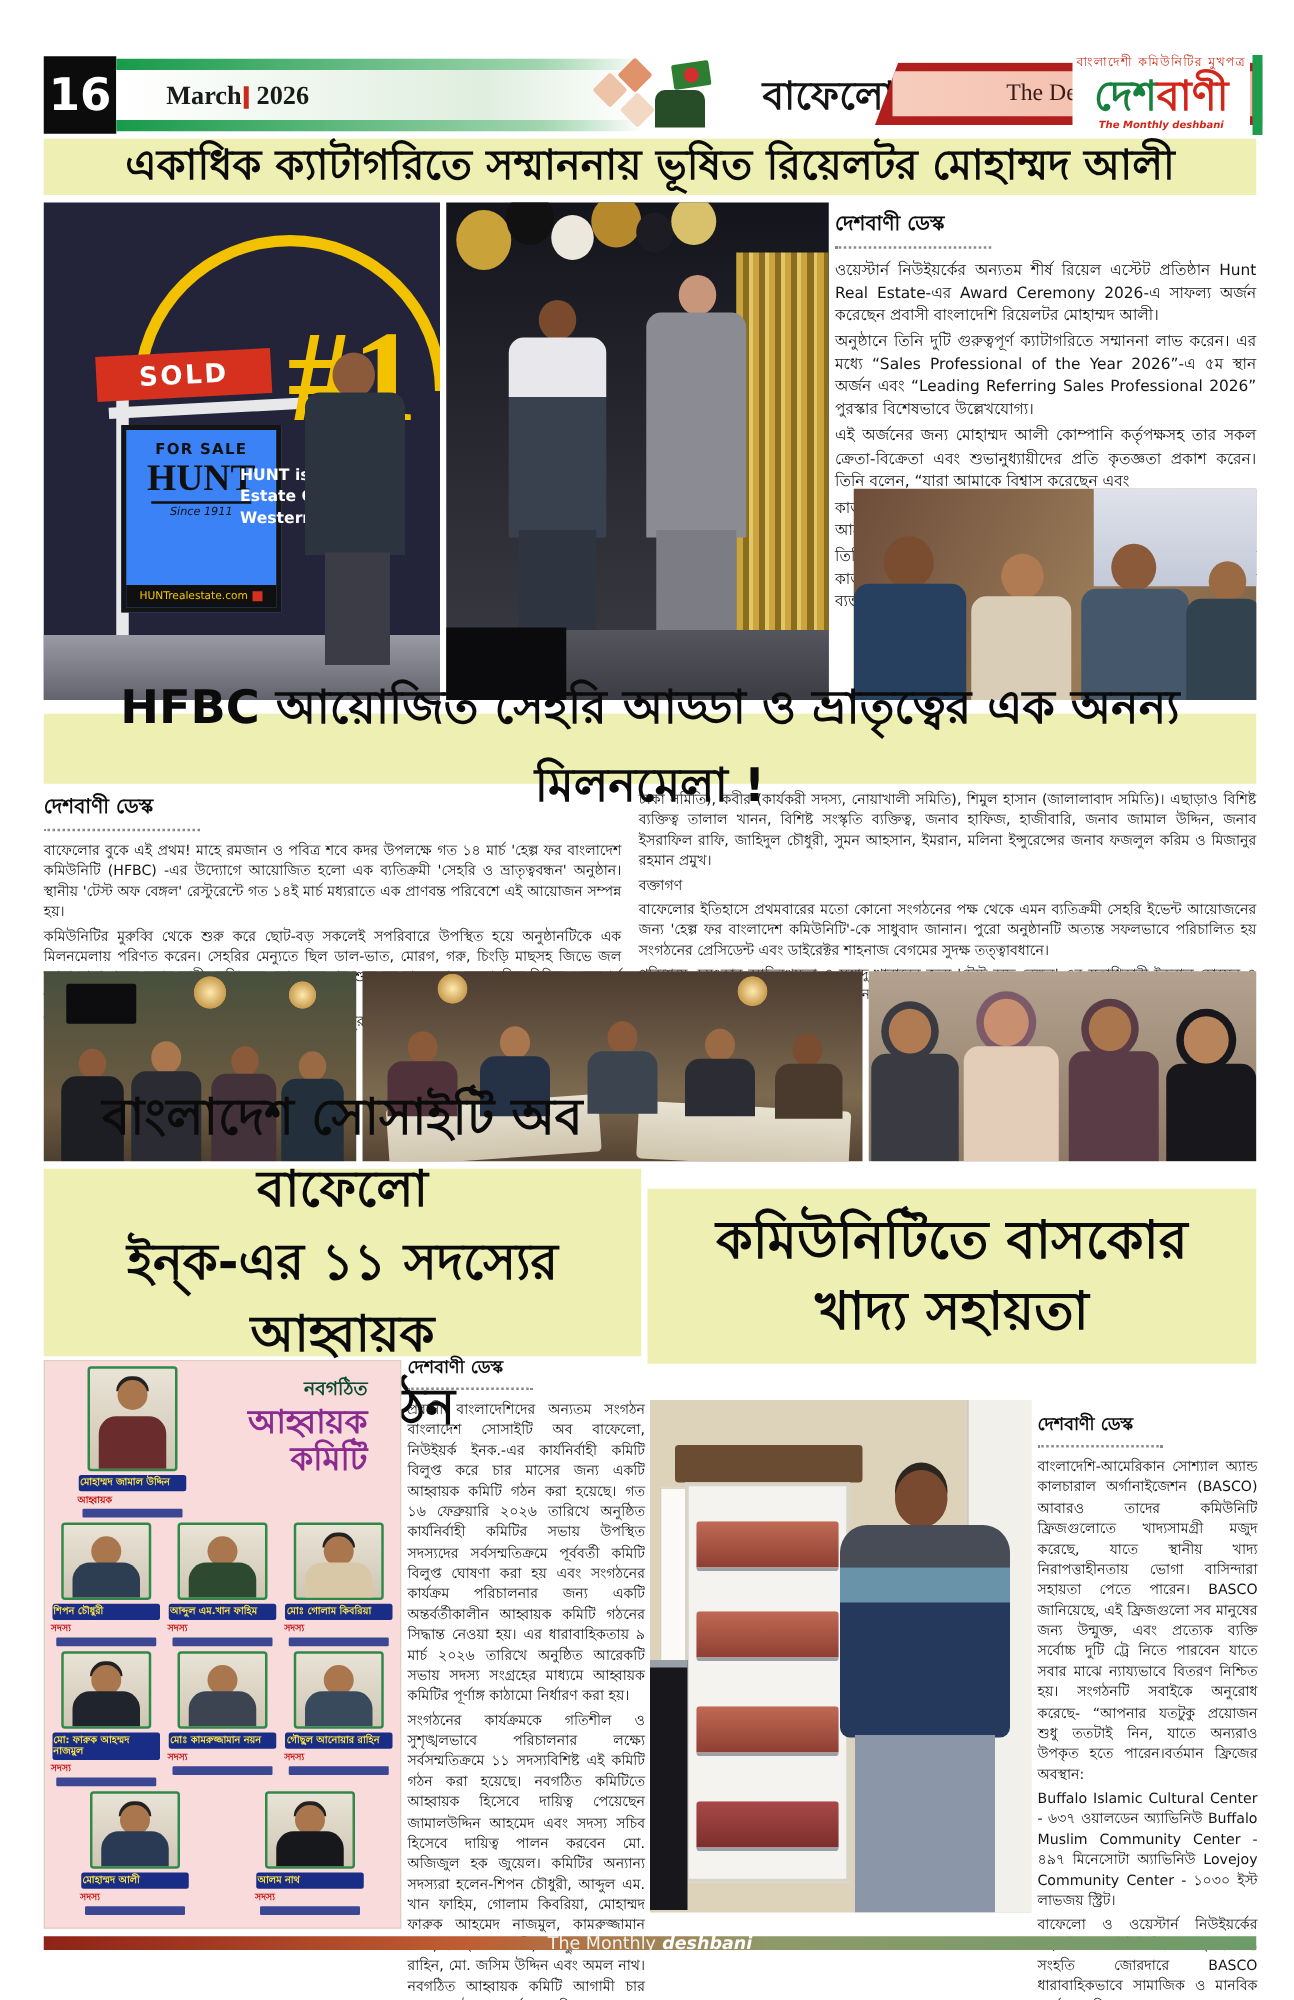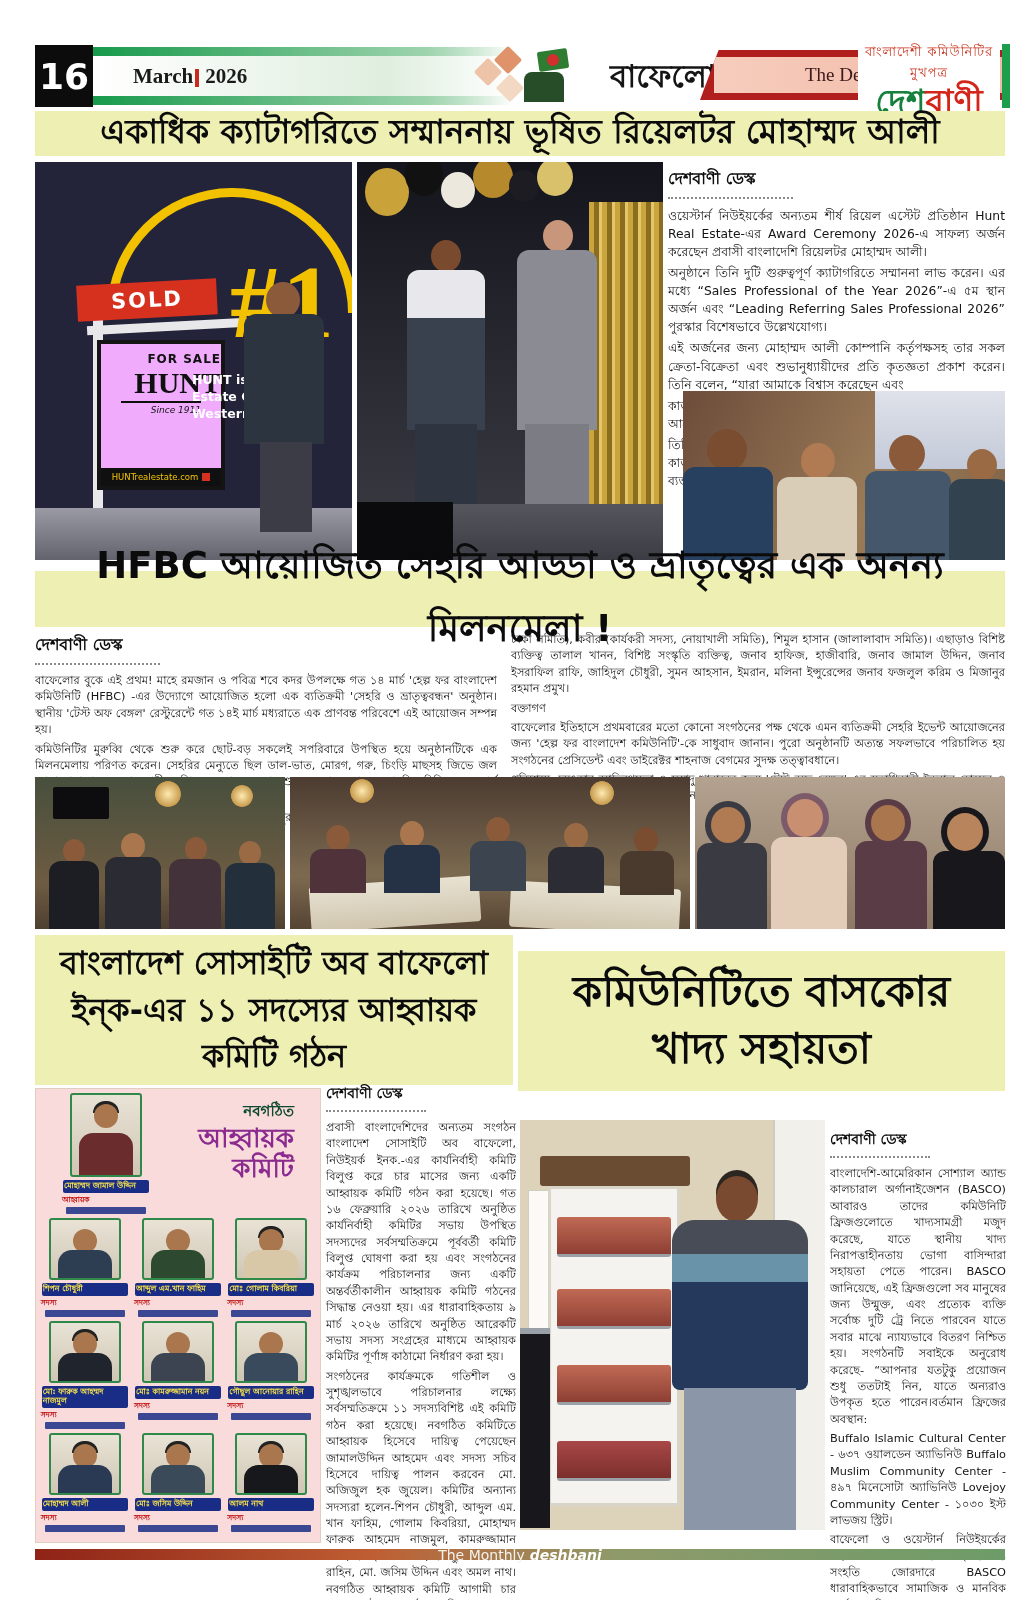--- a/index.html
+++ b/index.html
@@ -27,21 +27,21 @@
   .flagart .fig { position:absolute; bottom:2px; left:4px; width:40px; height:30px; background:#264d28; border-radius:8px 8px 0 0; }
   .emblem { left:872px; top:44px; width:58px; height:64px; border-radius:8px;
             background:radial-gradient(circle at 50% 35%, #f6d13c 0 25%, #d1492e 25% 45%, #37417a 45% 70%, #7a2d52 70%);
             box-shadow:0 0 0 2px #e8e2c8 inset; }
   .brandband { left:700px; top:50px; width:310px; height:50px; background:#b01e1e;
                clip-path:polygon(6% 0,100% 0,100% 100%,0 100%); }
   .brandband .inner { position:absolute; left:14px; top:7px; right:8px; bottom:7px;
                background:linear-gradient(90deg,#f6cdbd,#f3b7a4); display:flex; align-items:center; justify-content:center; }
   .brandband .inner span { font-family:"Liberation Serif","DejaVu Serif",serif; font-size:19px; color:#3a1a1a; }
   .logo { left:858px; top:42px; width:142px; height:68px; background:#fff; text-align:center; }
-  .logo .tiny-top { font-size:13px; color:#c9341e; letter-spacing:1px; }
+  .logo .tiny-top { font-size:10px; color:#c9341e; letter-spacing:1px; }
   .logo .big { font-size:33px; font-weight:800; line-height:1.1; }
   .logo .big .g { color:#17803c; } .logo .big .r { color:#d3261a; }
   .logo .tiny-bot { font-size:8px; font-weight:700; color:#d3261a; font-style:italic; }
   .greenbar { left:1002px; top:44px; width:8px; height:64px; background:#1d9e4c; }
 
   
   .band { background:#edefb3; color:#0b0b0b; font-weight:800; display:flex; align-items:center;
           justify-content:center; text-align:center; }
   .band.lines { flex-direction:column; }
 
@@ -53,22 +53,22 @@
 
   
   .photo { overflow:hidden; position:absolute; }
   .ph-hunt { background:#23233a; }
   .arch { position:absolute; left:72px; top:26px; width:250px; height:125px; border:9px solid #f2c200;
           border-bottom:none; border-radius:250px 250px 0 0; }
   .post-v { position:absolute; left:58px; top:125px; width:10px; height:225px; background:#e8e8ea; }
   .post-h { position:absolute; left:52px; top:160px; width:160px; height:9px; background:#e8e8ea; transform:rotate(-3deg); }
   .sold { position:absolute; left:42px; top:120px; width:140px; height:36px; background:#d6301f; transform:rotate(-3deg);
           color:#fff; font-weight:800; font-size:21px; display:flex; align-items:center; justify-content:center; letter-spacing:2px; }
-  .huntsign { position:absolute; left:62px; top:178px; width:128px; height:150px; background:#f0abfc; border:4px solid #141414;
-          text-align:right; }
+  .huntsign { position:absolute; left:62px; top:178px; width:128px; height:150px; background:#3b82f6; border:4px solid #141414;
+          text-align:center; }
   .huntsign .fs { font-size:12px; font-weight:800; color:#111; margin-top:8px; letter-spacing:1px; }
   .huntsign .hb { font-family:"Liberation Serif","DejaVu Serif",serif; font-size:30px; font-weight:800; color:#101010; line-height:1.1; }
   .huntsign .since { font-size:9px; font-style:italic; color:#101010; border-top:2px solid #101010; width:80px; margin:2px auto 0; padding-top:2px; }
   .huntsign .web { position:absolute; left:0; right:0; bottom:0; height:18px; background:#101010; color:#f5c400;
           font-size:8.5px; display:flex; align-items:center; justify-content:center; gap:4px; }
   .huntsign .web i { width:8px; height:8px; background:#d6301f; display:inline-block; }
   .rank1 { position:absolute; right:18px; top:88px; color:#f2c200; font-size:104px; font-weight:900; line-height:1;
            font-family:"Liberation Serif","DejaVu Serif",serif; }
   .hunt-cap { position:absolute; right:10px; top:210px; width:150px; color:#fff; font-weight:700; font-size:12.5px; line-height:1.35; }
   .floor { position:absolute; left:0; right:0; bottom:0; height:52px; background:linear-gradient(#9a9aa4,#63636d); }
@@ -302,21 +302,21 @@
     <div class="head" style="left:16px;top:30px;width:34px;height:36px;background:#b07a52;box-shadow:0 0 0 6px #3a3a42;"></div>
     <div class="torso" style="left:2px;top:66px;width:70px;height:86px;background:#3a3a42;"></div>
     <div class="head" style="left:92px;top:22px;width:36px;height:38px;background:#c89070;box-shadow:0 0 0 6px #7c5a6a;"></div>
     <div class="torso" style="left:76px;top:60px;width:76px;height:92px;background:#e3cdb8;"></div>
     <div class="head" style="left:176px;top:28px;width:34px;height:36px;background:#a9764d;box-shadow:0 0 0 6px #5a3c46;"></div>
     <div class="torso" style="left:160px;top:64px;width:72px;height:88px;background:#5a3c46;"></div>
     <div class="head" style="left:252px;top:36px;width:36px;height:38px;background:#b8845c;box-shadow:0 0 0 6px #17171c;"></div>
     <div class="torso" style="left:238px;top:74px;width:72px;height:78px;background:#17171c;"></div>
   </div>
 
-  <div class="abs band lines" style="left:35px;top:935px;width:478px;height:150px;font-size:32px;line-height:1.45;">
+  <div class="abs band lines" style="left:35px;top:935px;width:478px;height:150px;font-size:40px;line-height:1.45;">
     <div>বাংলাদেশ সোসাইটি অব বাফেলো</div>
     <div>ইন্‌ক-এর ১১ সদস্যের আহ্বায়ক</div>
     <div>কমিটি গঠন</div>
   </div>
 
   <div class="abs band lines" style="left:518px;top:951px;width:487px;height:140px;font-size:42px;line-height:1.35;">
     <div>কমিউনিটিতে বাসকোর</div>
     <div>খাদ্য সহায়তা</div>
   </div>
 
@@ -403,30 +403,20 @@
     </div>
 
     <div class="prow">
       <div class="member">
         <div class="mphoto">
             <div class="mhair"></div>
             <div class="mhead"></div>
             <div class="mbody" style="background:#2a3a54;"></div>
           </div>
         <div class="mname">মোহাম্মদ আলী</div>
-        <div class="mrole">সদস্য</div>
-        <div class="maff"></div>
-      </div>
-      <div class="member">
-        <div class="mphoto">
-            <div class="mhair"></div>
-            <div class="mhead"></div>
-            <div class="mbody" style="background:#3a4a58;"></div>
-          </div>
-        <div class="mname">মোঃ জসিম উদ্দিন</div>
         <div class="mrole">সদস্য</div>
         <div class="maff"></div>
       </div>
       <div class="member">
         <div class="mphoto">
             <div class="mhair"></div>
             <div class="mhead"></div>
             <div class="mbody" style="background:#16181c;"></div>
           </div>
         <div class="mname">আলম নাথ</div>

